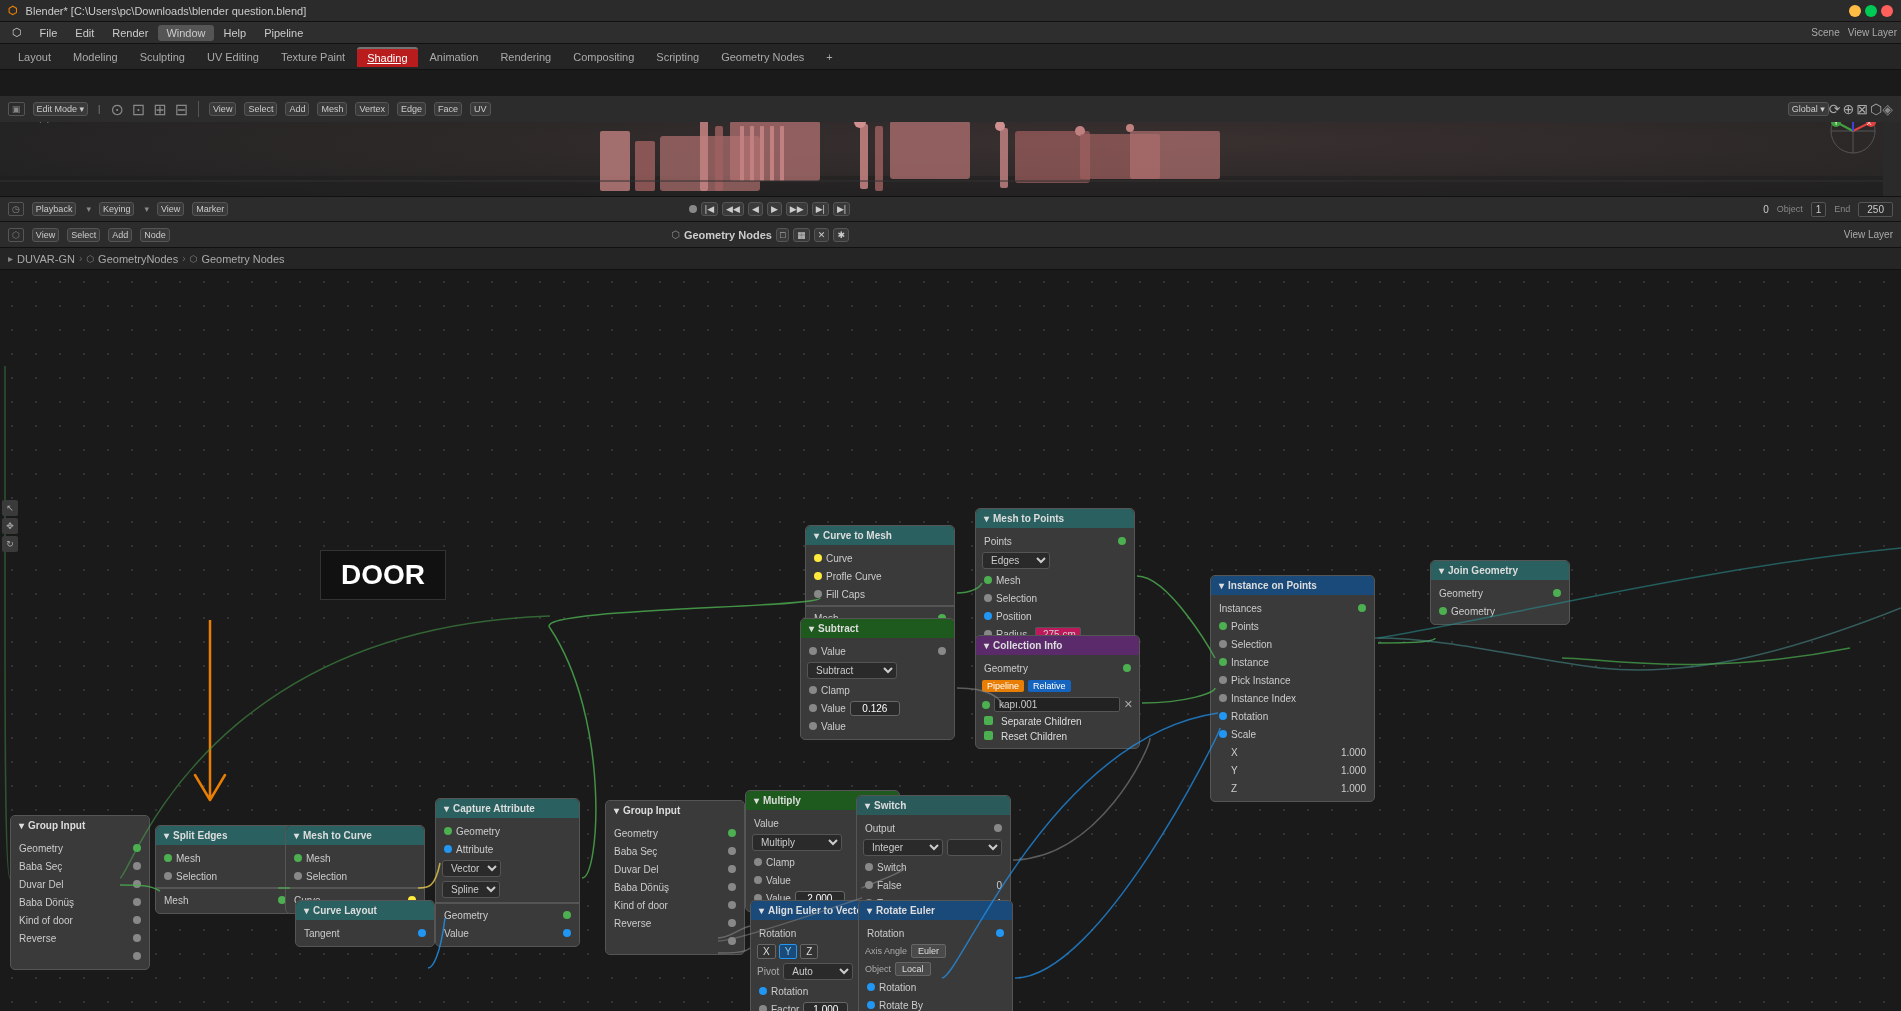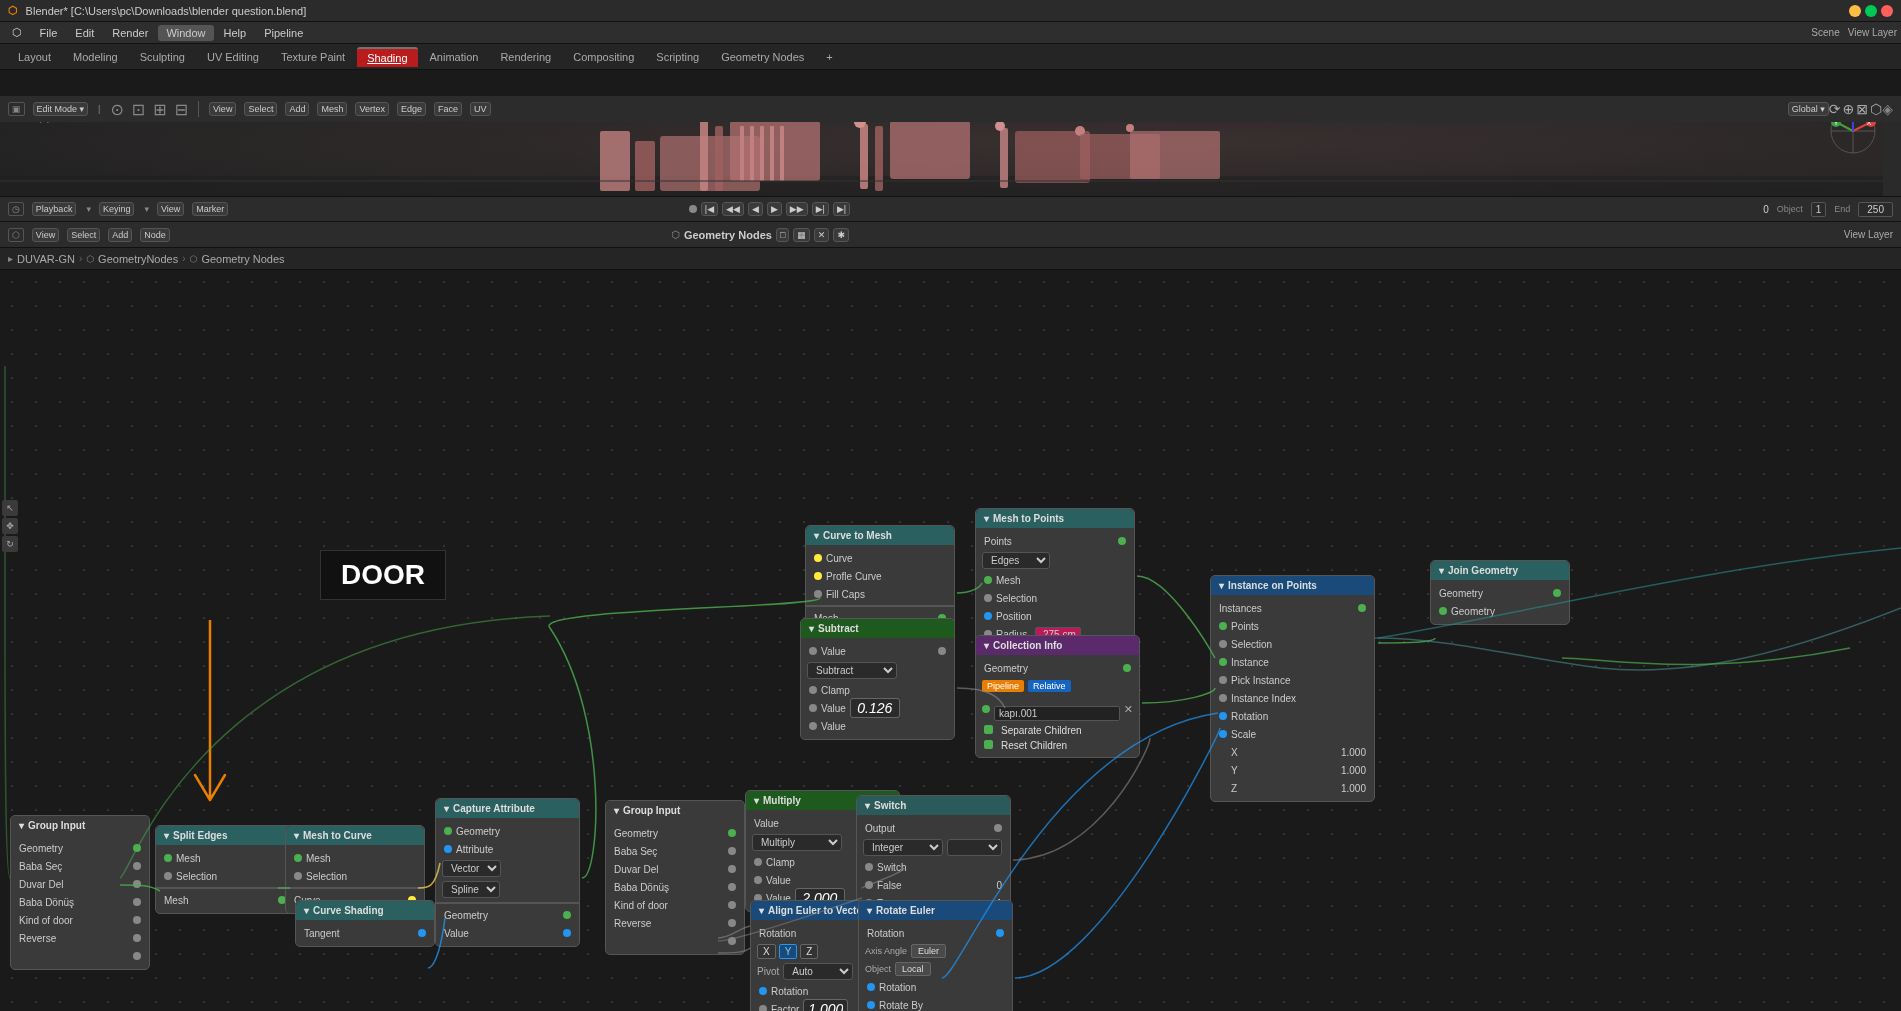--- a/index.html
+++ b/index.html
@@ -244,26 +244,25 @@
       border: 1px solid #555;
       color: #ccc;
       font-size: 10px;
       padding: 1px 4px;
       border-radius: 3px;
     }
     .node-value-input {
       background: #2a2a2a;
       border: 1px solid #666;
       color: #fff;
-      font-size: 14px;
+      font-size: 10px;
       padding: 1px 4px;
       border-radius: 3px;
       width: 50px;
       text-align: center;
-      font-style: italic;
     }
 
     
     .header-teal { background: #2a6e6e; }
     .header-dark { background: #3a3a3a; }
     .header-collection { background: #5a2a6a; }
 
     
     #connections-svg {
       position: absolute;
@@ -677,21 +676,21 @@
         <div class="node-row">
           <span class="node-label">Value</span>
           <span class="socket socket-blue socket-out"></span>
         </div>
       </div>
     </div>
 
     <div class="node" style="left:295px;top:630px;width:130px;">
       <div class="node-header header-teal" style="background:#2a6060;">
         <span>▾</span>
-        <span>Curve Shading</span>
+        <span>Curve Layout</span>
       </div>
       <div class="node-body">
         <div class="node-row">
           <span class="node-label">Tangent</span>
           <span class="socket socket-blue socket-out"></span>
         </div>
       </div>
     </div>
 
     <div class="node" style="left:605px;top:530px;width:110px;">
@@ -832,21 +831,21 @@
         <div class="node-row">
           <span class="node-label">Geometry</span>
           <span class="socket socket-green socket-out"></span>
         </div>
         <div style="padding:3px 6px;display:flex;gap:4px;">
           <span class="collection-badge">Pipeline</span>
           <span class="collection-badge-blue">Relative</span>
         </div>
         <div style="padding:2px 6px;display:flex;align-items:center;gap:4px;">
           <span class="socket socket-green" style="flex-shrink:0;"></span>
-          <span style="font-size:10px;color:#ccc;flex:1;background:#222;border:1px solid #555;padding:1px 4px;border-radius:2px;margin-top:9px;">kapı.001</span>
+          <span style="font-size:10px;color:#ccc;flex:1;background:#222;border:1px solid #555;padding:1px 4px;border-radius:2px;">kapı.001</span>
           <span style="color:#aaa;cursor:pointer;font-size:11px;">✕</span>
         </div>
         <div class="checkbox-row">
           <span class="cb"></span>
           <span>Separate Children</span>
         </div>
         <div class="checkbox-row">
           <span class="cb"></span>
           <span>Reset Children</span>
         </div>

